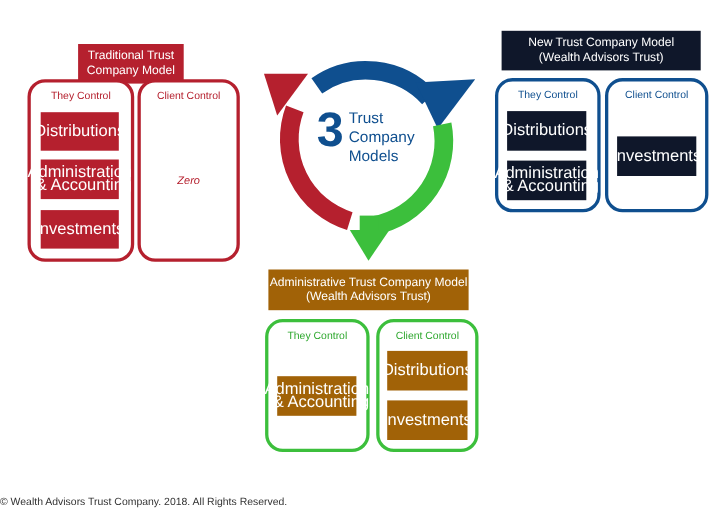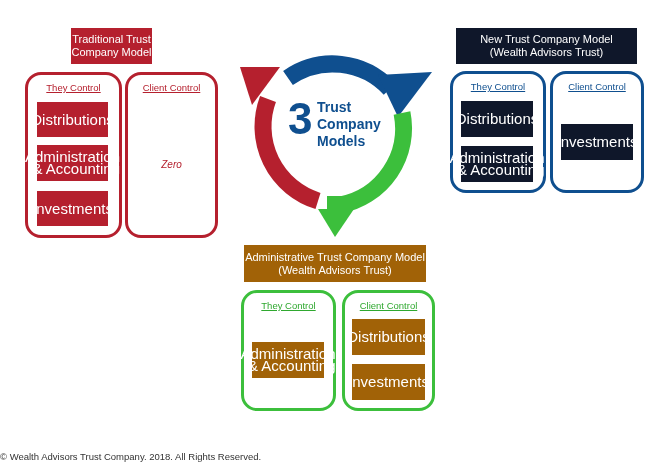--- a/index.html
+++ b/index.html
@@ -2,39 +2,39 @@
 <html><head>
 <meta charset="utf-8">
 <style>
   html, body { margin:0; padding:0; background:#ffffff; }
   body { width:658px; height:472px; position:relative; overflow:hidden;
          font-family:"Liberation Sans", "DejaVu Sans", sans-serif; }
   .abs { position:absolute; }
   .hdr { position:absolute; color:#fff; font-size:11px; line-height:13px; text-align:center;
          display:flex; align-items:center; justify-content:center; white-space:pre-line; }
   .panel { position:absolute; border:3px solid; border-radius:16px; box-sizing:border-box; background:#fff; }
-  .ptitle { position:absolute; left:0; right:0; top:7px; text-align:center; font-size:9.5px; text-decoration:underline; }
+  .ptitle { position:absolute; left:0; right:0; top:7px; text-align:center; font-size:9.5px; }
   .item { position:absolute; color:#fff; font-size:15px; line-height:12px; text-align:right;
           display:flex; align-items:center; justify-content:center; white-space:pre-line; }
   .red { border-color:#b5202e; }
   .redbg { background:#b5202e; }
   .redtx { color:#b5202e; }
   .blue { border-color:#0f4f8f; }
   .bluebg { background:#0f172a; }
   .bluetx { color:#0f4f8f; }
   .green { border-color:#3cbf3c; }
   .greenbg { background:#a16207; }
   .greentx { color:#2fa82f; }
   .zero { position:absolute; left:0; right:0; text-align:center; font-size:10px;font-style:italic; }
   #footer { position:absolute; left:0; width:658px; top:451px; font-size:9.5px; color:#333; }
 </style>
 </head>
 <body>
 
-<div class="hdr redbg" style="left:71px; top:28px; width:81px; height:36px;">Traditional Trust
+<div class="hdr redbg" style="left:71px; top:40px; width:96px; height:36px;">Traditional Trust
 Company Model</div>
 
 <div class="panel red" style="left:25px; top:72px; width:97px; height:166px;">
   <div class="ptitle redtx">They Control</div>
   <div class="item redbg" style="left:9px; top:27px; width:71px; height:35px;">Distributions</div>
   <div class="item redbg" style="left:9px; top:70px; width:71px; height:36px;">Administration
 &amp; Accounting</div>
   <div class="item redbg" style="left:9px; top:116px; width:71px; height:35px;">Investments</div>
 </div>
 
@@ -80,17 +80,17 @@
 
   <path d="M 172 68 A 78 78 0 0 1 110 160" fill="none" stroke="#3cbf3c" stroke-width="17"></path>
   <rect x="97" y="151" width="17" height="16" fill="#3cbf3c"></rect>
   <polygon points="88,164 124,164 105,192" fill="#3cbf3c"></polygon>
 
   <path d="M 88 156 A 78 78 0 0 1 38 54" fill="none" stroke="#b5202e" stroke-width="17"></path>
   <polygon points="10,22 50,22 22,60" fill="#b5202e"></polygon>
 </svg>
 
 <div class="abs" style="left:288px; top:97px; font-size:44px; font-weight:bold; color:#0f4f8f; line-height:44px;">3</div>
-<div class="abs" style="left:317px; top:99px; font-size:14px; line-height:17px; color:#0f4f8f; white-space:pre-line;font-weight:bold;">Trust
+<div class="abs" style="left:317px; top:99px; font-size:14px; line-height:17px; color:#0f4f8f; white-space:pre-line;">Trust
 Company
 Models</div>
 
 <div id="footer">© Wealth Advisors Trust Company. 2018. All Rights Reserved.</div>
 
 </body></html>

